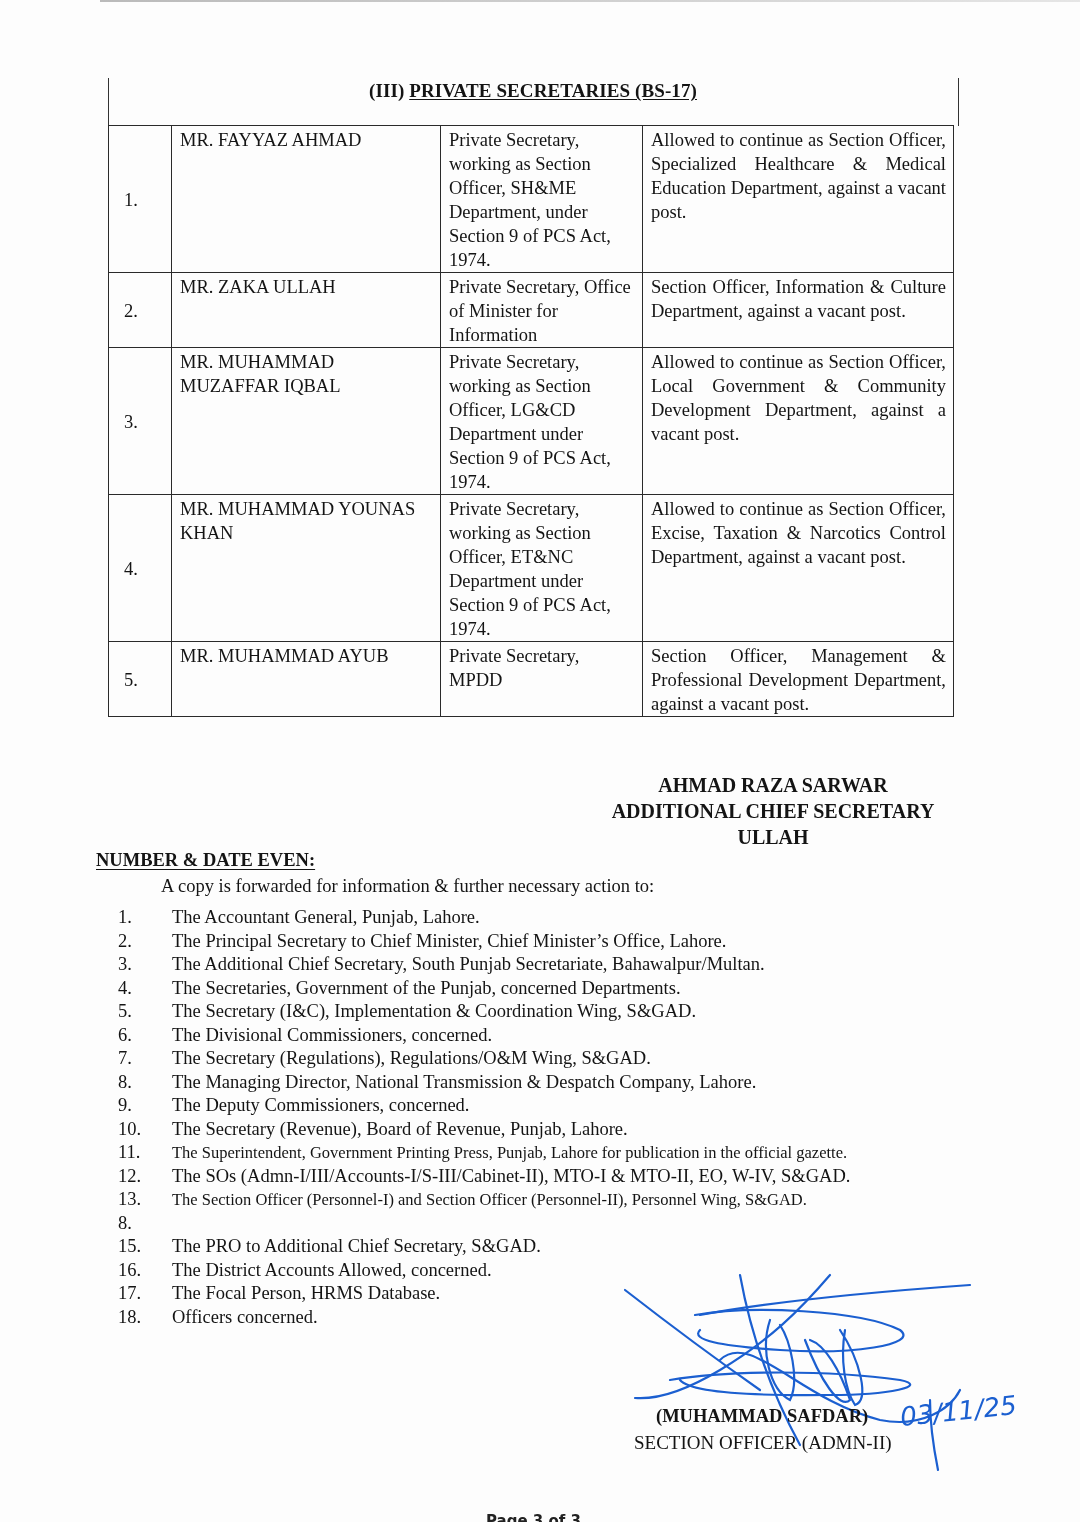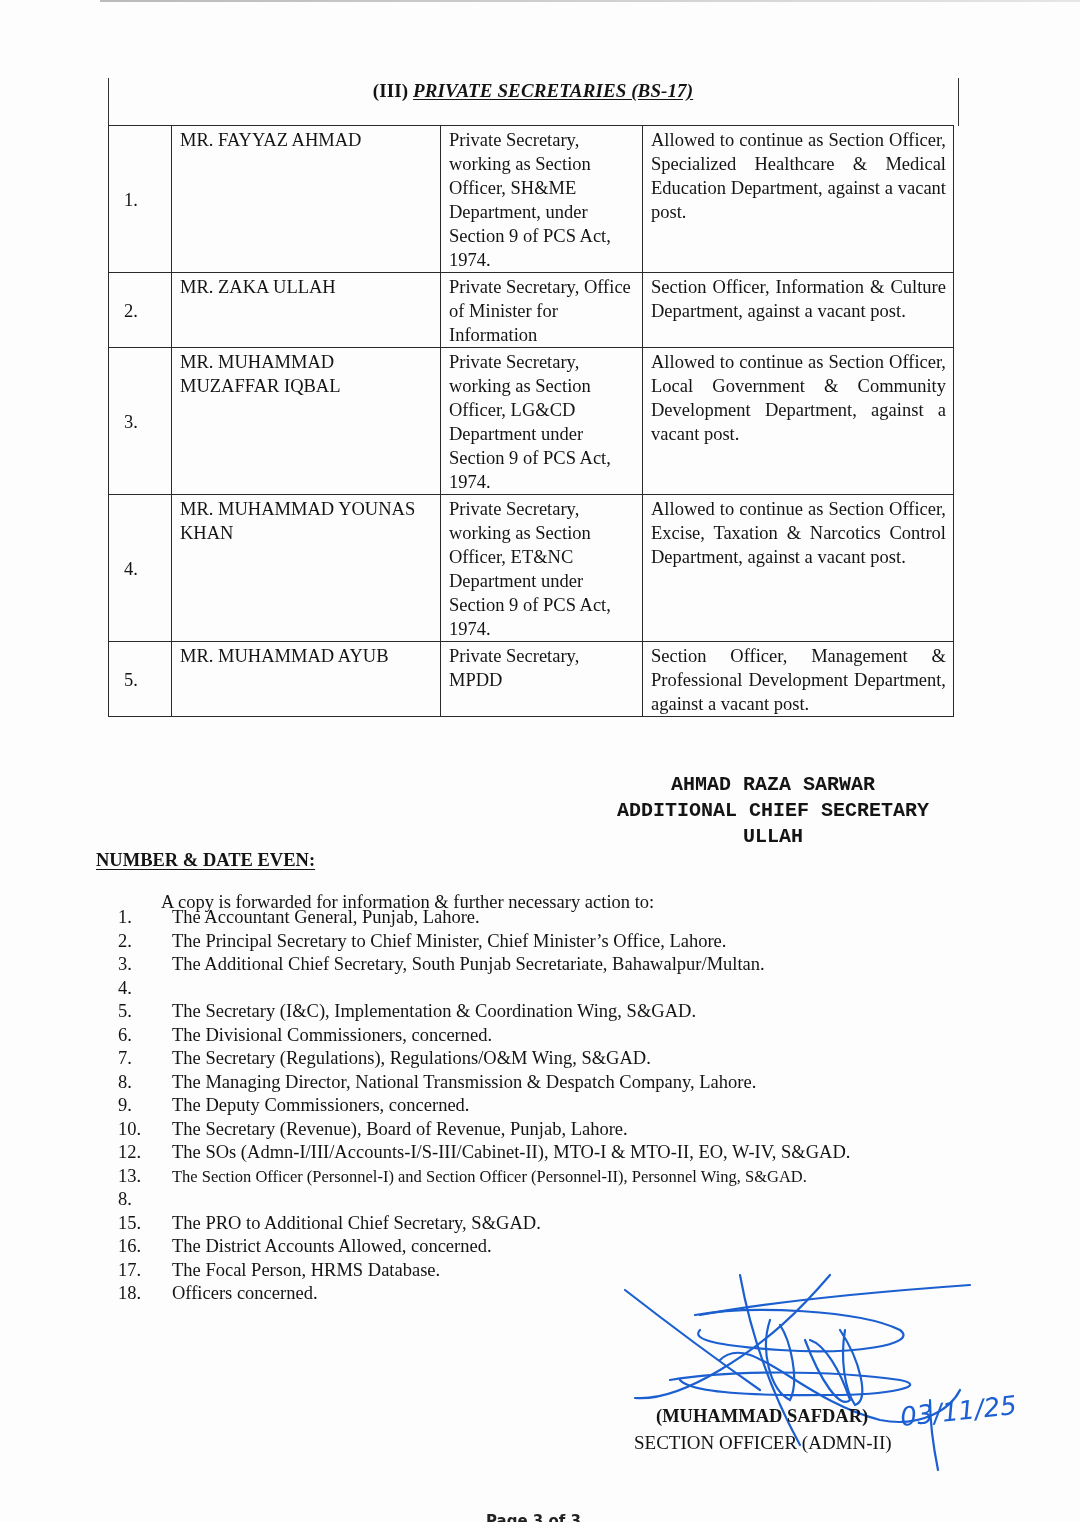--- a/index.html
+++ b/index.html
@@ -7,36 +7,36 @@
     width: 1080px; height: 1522px; background: #fdfdfd; position: relative; overflow: hidden;
     font-family: "Liberation Serif", "DejaVu Serif", serif; color: #141414;
   }
   .top-line { position: absolute; left: 100px; top: 0; width: 980px; height: 2px; background: linear-gradient(90deg, rgba(120,120,120,0.5), rgba(160,160,160,0.25)); }
   .frame-left { position: absolute; left: 108px; top: 78px; width: 1px; height: 48px; background: #333; }
   .frame-right { position: absolute; left: 958px; top: 78px; width: 1px; height: 48px; background: #333; }
   .section-title {
     position: absolute; left: 108px; width: 850px; top: 80px; text-align: center;
     font-weight: bold; font-size: 19px; letter-spacing: 0.1px;
   }
-  .section-title .u { text-decoration: underline; text-underline-offset: 2px; font-style: italic; }
+  .section-title .u { text-decoration: underline; text-underline-offset: 2px; }
   table.ps {
     position: absolute; left: 108px; top: 125px; width: 846px; border-collapse: collapse;
     font-size: 18.5px; line-height: 24px;
   }
   table.ps td { border: 1.5px solid #2a2a2a; vertical-align: top; padding: 2px 7px 0 8px; }
   table.ps td.sn { width: 40px; vertical-align: middle; text-align: left; padding-left: 15px; }
   table.ps td.name { width: 253px; }
   table.ps td.desc { width: 186px; font-family: Liberation Serif, serif; }
   table.ps td.action { text-align: justify; text-align-last: left; }
   .signatory {
     position: absolute; left: 590px; width: 366px; top: 772px; text-align: center;
-    font-weight: bold; font-size: 20px; line-height: 26px; font-family: Liberation Mono, monospace;
+    font-weight: bold; font-size: 20px; line-height: 26px;
   }
   .ned { position: absolute; left: 96px; top: 850px; font-weight: bold; font-size: 18.5px; text-decoration: underline; text-underline-offset: 3px; }
-  .fwd { position: absolute; left: 161px; top: 876px; font-size: 18.5px; margin-top: 16px; }
+  .fwd { position: absolute; left: 161px; top: 876px; font-size: 18.5px; }
   ol.copies { position: absolute; left: 118px; top: 906px; margin: 0; padding: 0; list-style: none; font-size: 18.5px; line-height: 23.5px; }
   ol.copies li { display: flex; white-space: nowrap; }
   ol.copies li .n { width: 54px; }
   ol.copies li.small .t { font-size: 16.5px; }
   .sig-svg { position: absolute; left: 600px; top: 1270px; width: 440px; height: 210px; }
   .so-name { position: absolute; left: 656px; top: 1406px; font-weight: bold; font-size: 18.5px; }
   .so-title { position: absolute; left: 634px; top: 1432px; font-size: 19px; }
   .sig-date { position: absolute; left: 900px; top: 1396px; font-family: "DejaVu Sans", sans-serif; color: #1b5fd0; font-size: 26px; font-style: italic; transform: rotate(-6deg); }
   .page-num { position: absolute; left: 486px; top: 1512px; font-family: "DejaVu Sans", sans-serif; font-weight: bold; font-size: 15px; color: #222; }
 </style>
@@ -104,20 +104,21 @@
     <li>
       <span class="n">2.</span>
       <span class="t">The Principal Secretary to Chief Minister, Chief Minister’s Office, Lahore.</span>
     </li>
     <li>
       <span class="n">3.</span>
       <span class="t">The Additional Chief Secretary, South Punjab Secretariate, Bahawalpur/Multan.</span>
     </li>
     <li>
       <span class="n">4.</span>
+      <span class="t">The Secretaries, Government of the Punjab, concerned Departments.</span>
     </li>
     <li>
       <span class="n">5.</span>
       <span class="t">The Secretary (I&amp;C), Implementation &amp; Coordination Wing, S&amp;GAD.</span>
     </li>
     <li>
       <span class="n">6.</span>
       <span class="t">The Divisional Commissioners, concerned.</span>
     </li>
     <li>
@@ -128,20 +129,24 @@
       <span class="n">8.</span>
       <span class="t">The Managing Director, National Transmission &amp; Despatch Company, Lahore.</span>
     </li>
     <li>
       <span class="n">9.</span>
       <span class="t">The Deputy Commissioners, concerned.</span>
     </li>
     <li>
       <span class="n">10.</span>
       <span class="t">The Secretary (Revenue), Board of Revenue, Punjab, Lahore.</span>
+    </li>
+    <li class="small">
+      <span class="n">11.</span>
+      <span class="t">The Superintendent, Government Printing Press, Punjab, Lahore for publication in the official gazette.</span>
     </li>
     <li>
       <span class="n">12.</span>
       <span class="t">The SOs (Admn-I/III/Accounts-I/S-III/Cabinet-II), MTO-I &amp; MTO-II, EO, W-IV, S&amp;GAD.</span>
     </li>
     <li class="small">
       <span class="n">13.</span>
       <span class="t">The Section Officer (Personnel-I) and Section Officer (Personnel-II), Personnel Wing, S&amp;GAD.</span>
     </li>
     <li>

